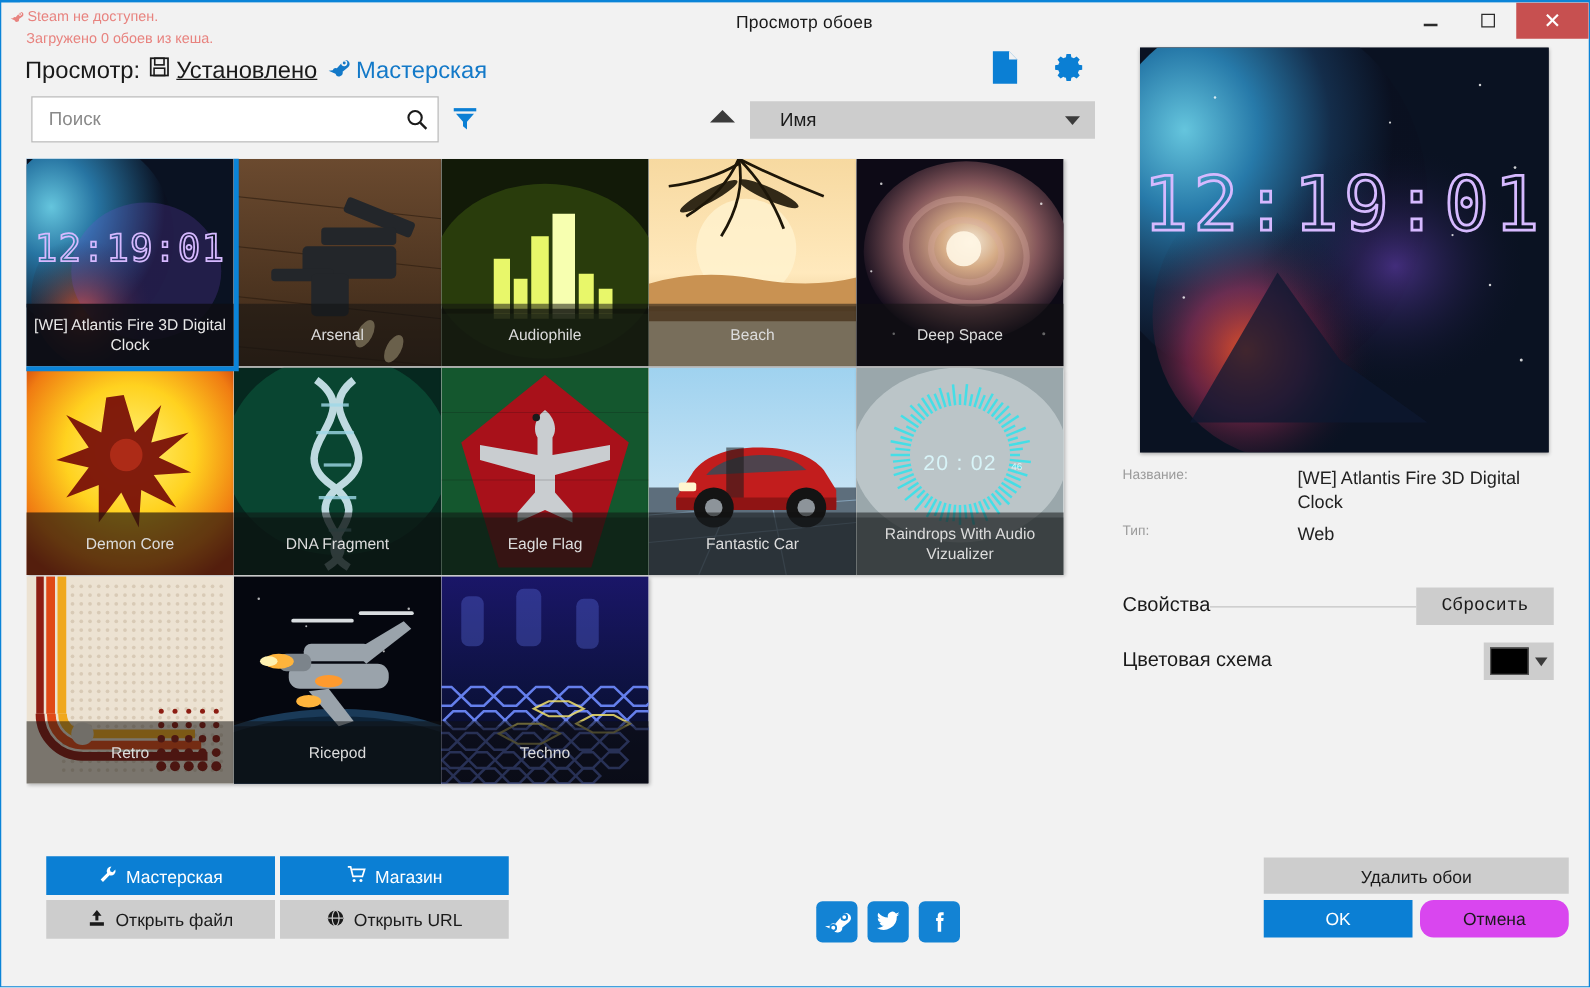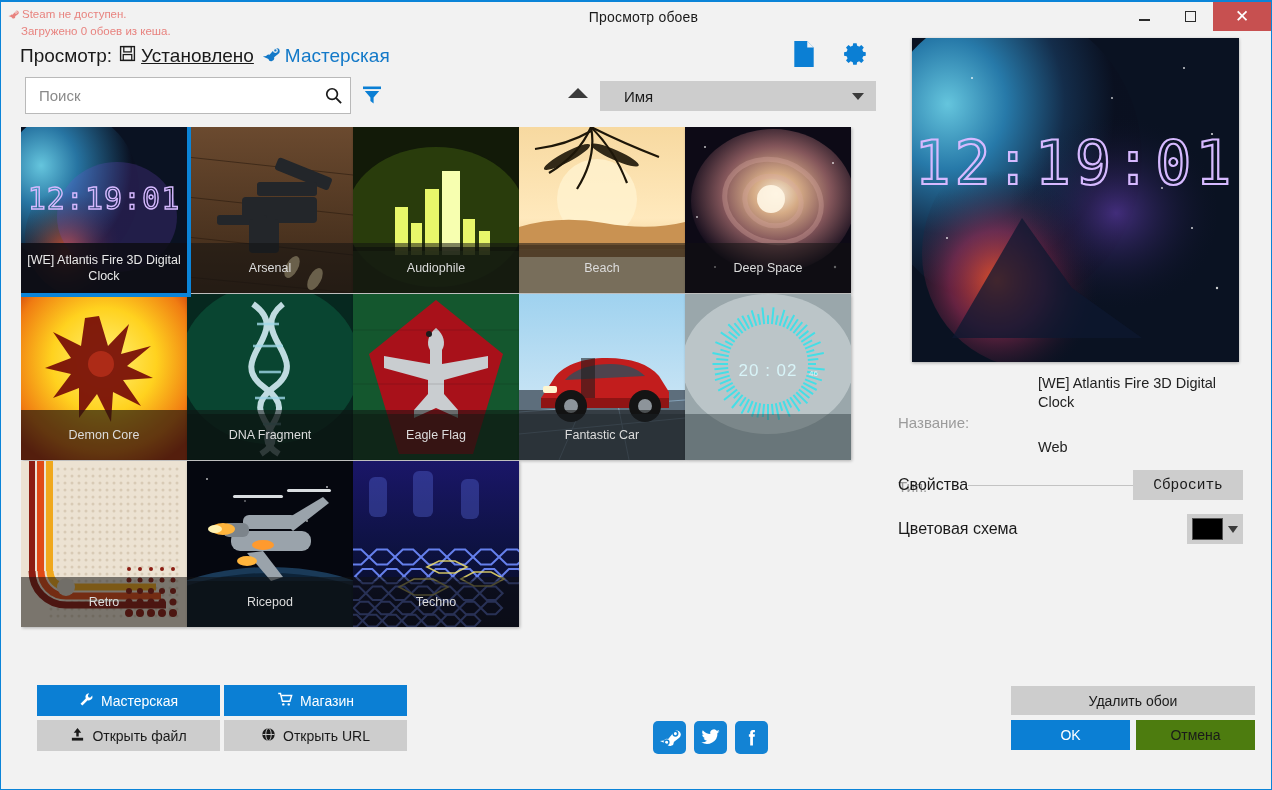--- a/index.html
+++ b/index.html
@@ -136,21 +136,21 @@
   
   .preview {
     position: absolute; top: 36px; left: 911px;
     width: 327px; height: 324px;
     background: #0a1020;
     box-shadow: 0 1px 3px rgba(0,0,0,.3);
     overflow: hidden;
   }
   .details { position: absolute; top: 372px; left: 897px; width: 345px; }
   .drow { display: flex; margin-bottom: 7px; }
-  .dlabel { width: 140px; color: #9b9b9b; font-size: 15px; margin-top: 40px; }
+  .dlabel { width: 140px; color: #9b9b9b; font-size: 11px; }
   .dvalue { flex: 1; color: #222; font-size: 14.5px; line-height: 19px; }
 
   .propsrow {
     position: absolute; top: 468px; left: 897px; width: 345px;
     display: flex; align-items: center; gap: 0;
   }
   .propsrow .ptitle { font-size: 16px; color: #1a1a1a; white-space: nowrap; }
   .propsrow .rule { flex: 1; height: 1px; background: #c3c3c3; }
   .btn-reset {
     width: 110px; height: 30px; background: #cdcdcd; border: none;
@@ -193,21 +193,21 @@
   }
   .sbtn {
     width: 33px; height: 33px; border-radius: 5px; background: #1383d4;
     display: flex; align-items: center; justify-content: center;
   }
 
   .botright { position: absolute; left: 994px; top: 684px; margin-left: 16px; }
   .btn-delete { width: 244px; height: 29px; background: #cdcdcd; color: #1a1a1a; margin-bottom: 5px; }
   .okrow { display: flex; gap: 6px; }
   .btn-ok { width: 119px; height: 30px; background: #0b7fd4; color: #fff; }
-  .btn-cancel { width: 119px; height: 30px; background: #4d7c0f; color: #1a1a1a; }
+  .btn-cancel { width: 119px; height: 30px; background: #d946ef; color: #1a1a1a; border-radius: 11px; }
 </style>
 </head>
 <body>
 
 <div class="window">
 
   <div class="titlebar">
     <span class="titlebar-text">Просмотр обоев</span>
   </div>
   <div class="winctrls">
@@ -589,20 +589,21 @@
                   <line x1="118.3" y1="51.1" x2="127.1" y2="46.4"></line>
                   <line x1="120.0" y1="54.7" x2="135.6" y2="48.2"></line>
                   <line x1="121.3" y1="58.4" x2="129.2" y2="56.0"></line>
                   <line x1="122.2" y1="62.2" x2="138.8" y2="58.9"></line>
                   <line x1="122.8" y1="66.1" x2="133.3" y2="65.0"></line>
                 </g>
     <text x="83" y="82" text-anchor="middle" font-family="'Liberation Sans', sans-serif" font-size="17" fill="#d8f4f8" letter-spacing="1">20 : 02</text>
     <text x="124" y="82" font-family="'Liberation Sans', sans-serif" font-size="8" fill="#d8f4f8">46</text>
     <rect x="0" y="120" width="166" height="46" fill="#2e3c3e" opacity=".45"></rect>
               </svg></div>
+            <div class="caption">Raindrops With Audio Vizualizer</div>
           </div>
         </div>
         <div class="tile-slot">
           <div class="tile">
             <div class="thumb"><svg width="166" height="166" viewBox="0 0 166 166">
                 <rect width="166" height="166" fill="#ece2d2"></rect>
     <g fill="#c9b79f" opacity=".55">
                   <circle cx="30" cy="8" r="1.5"></circle>
                   <circle cx="37" cy="8" r="1.5"></circle>
                   <circle cx="44" cy="8" r="1.5"></circle>

